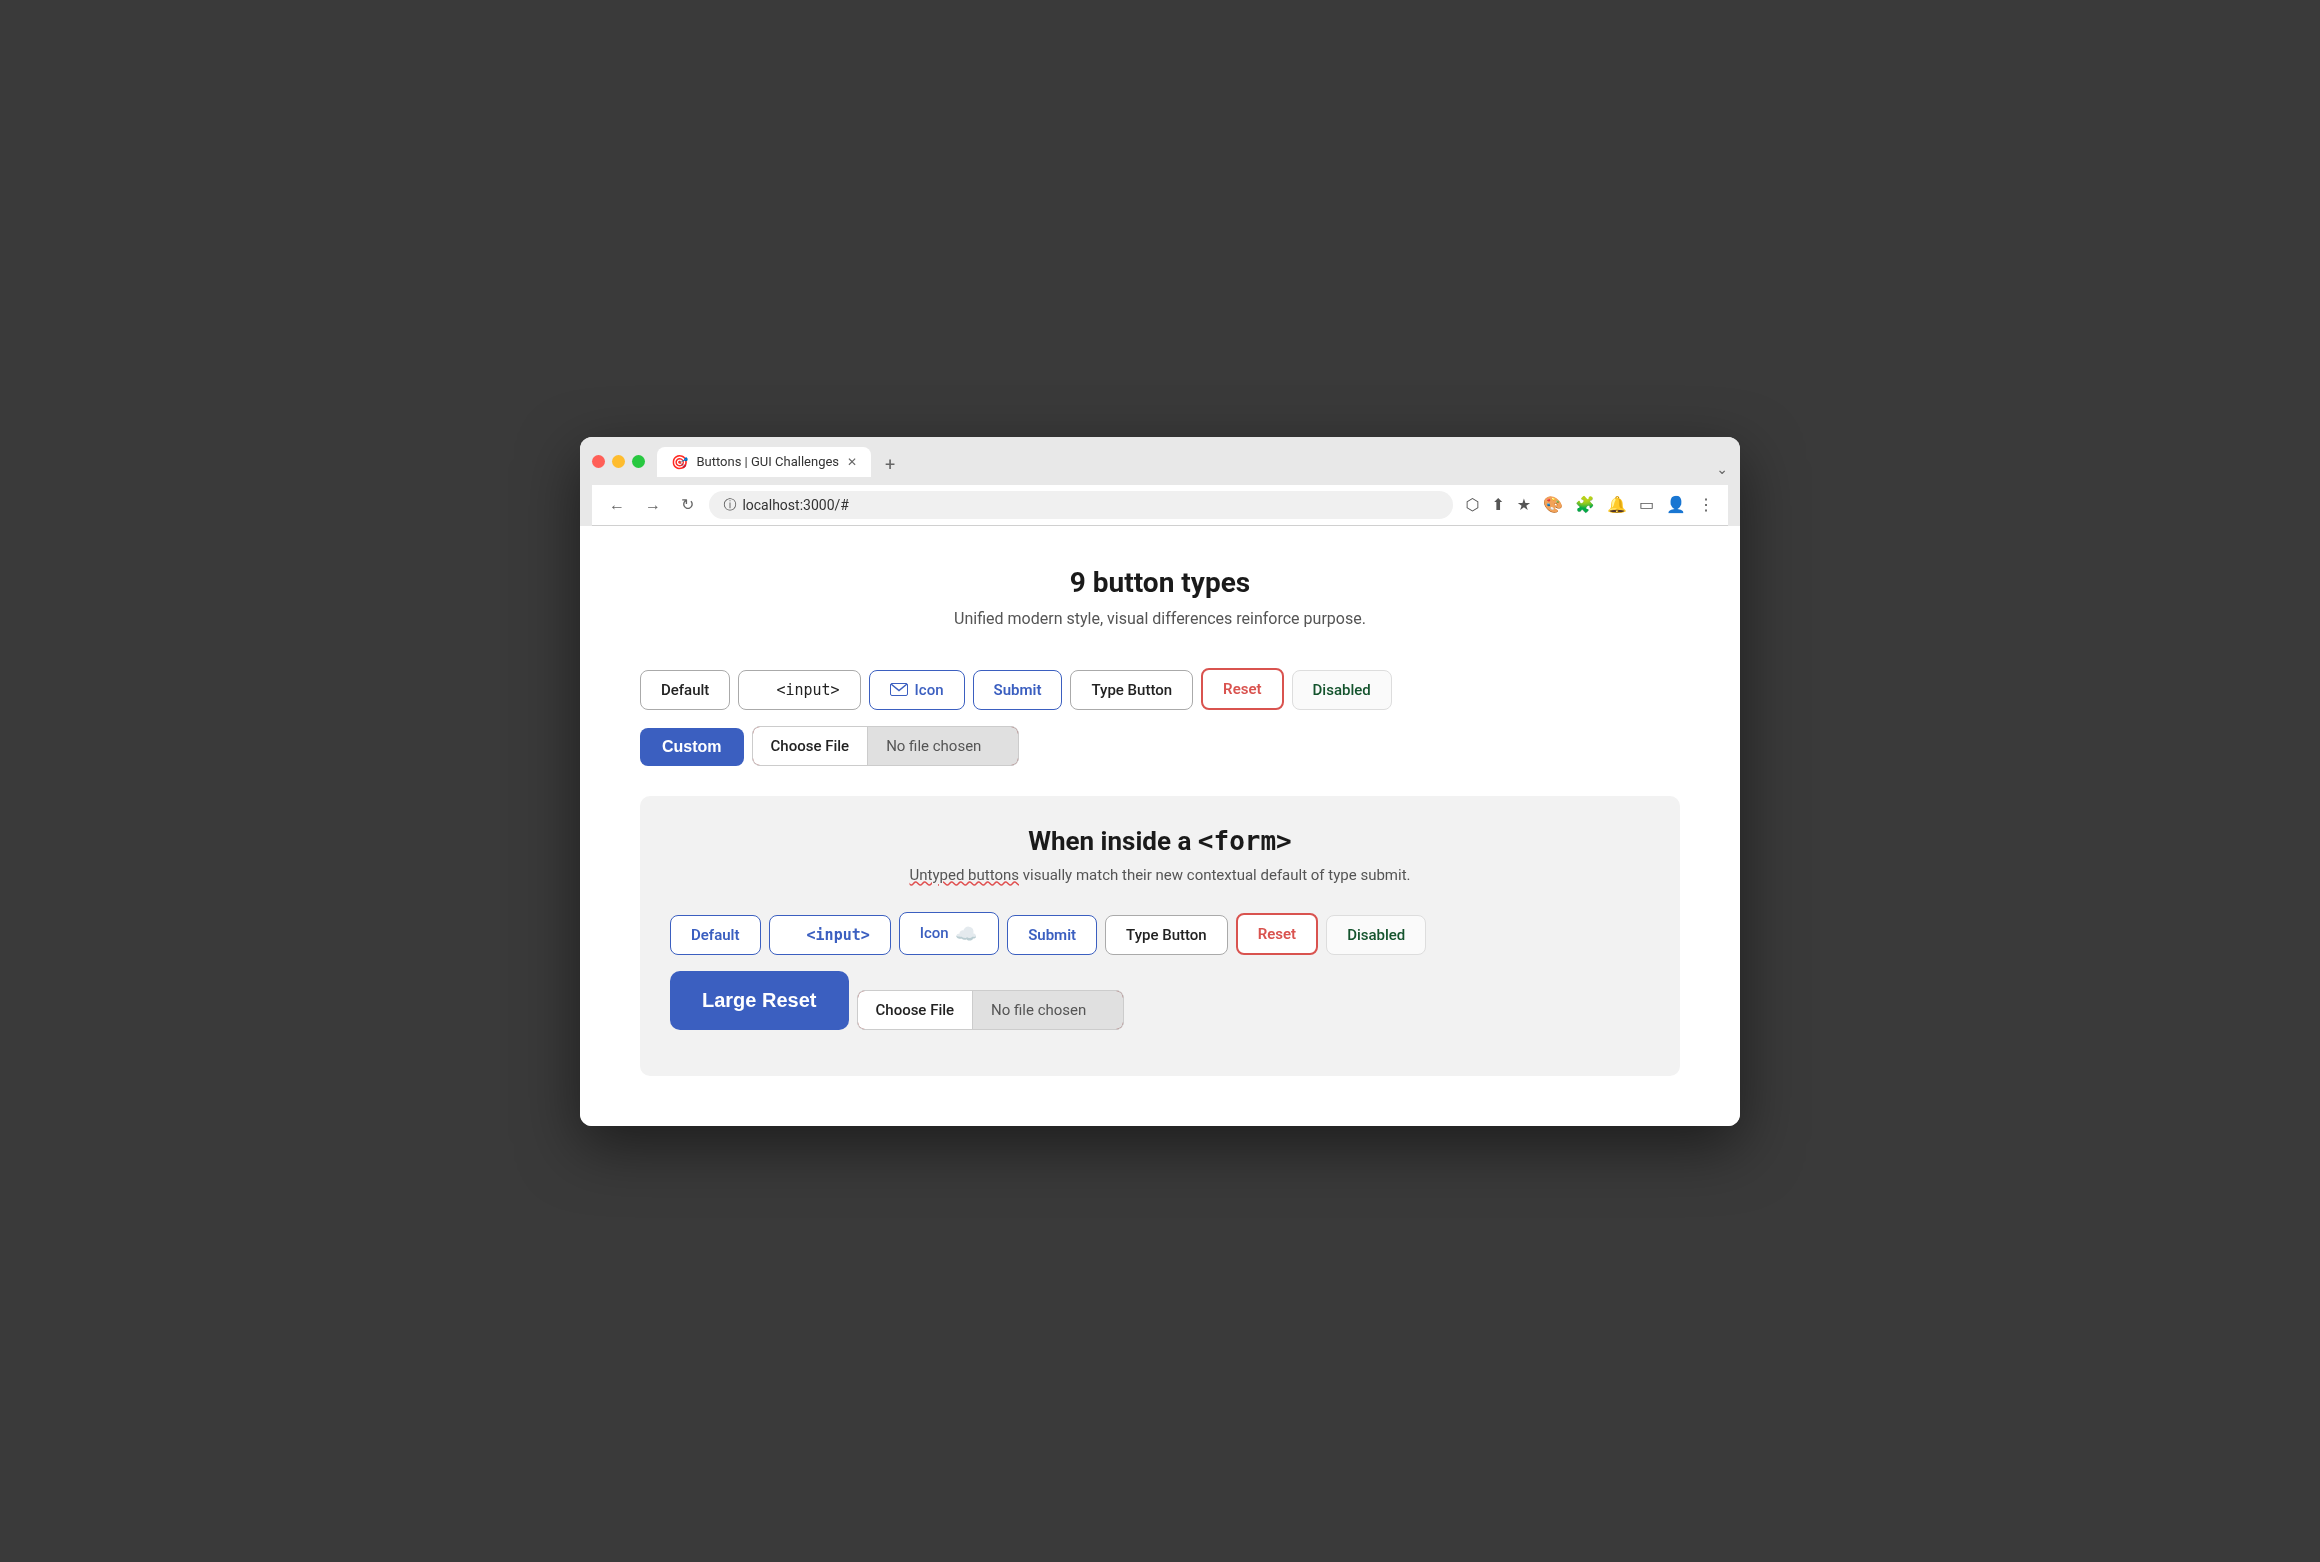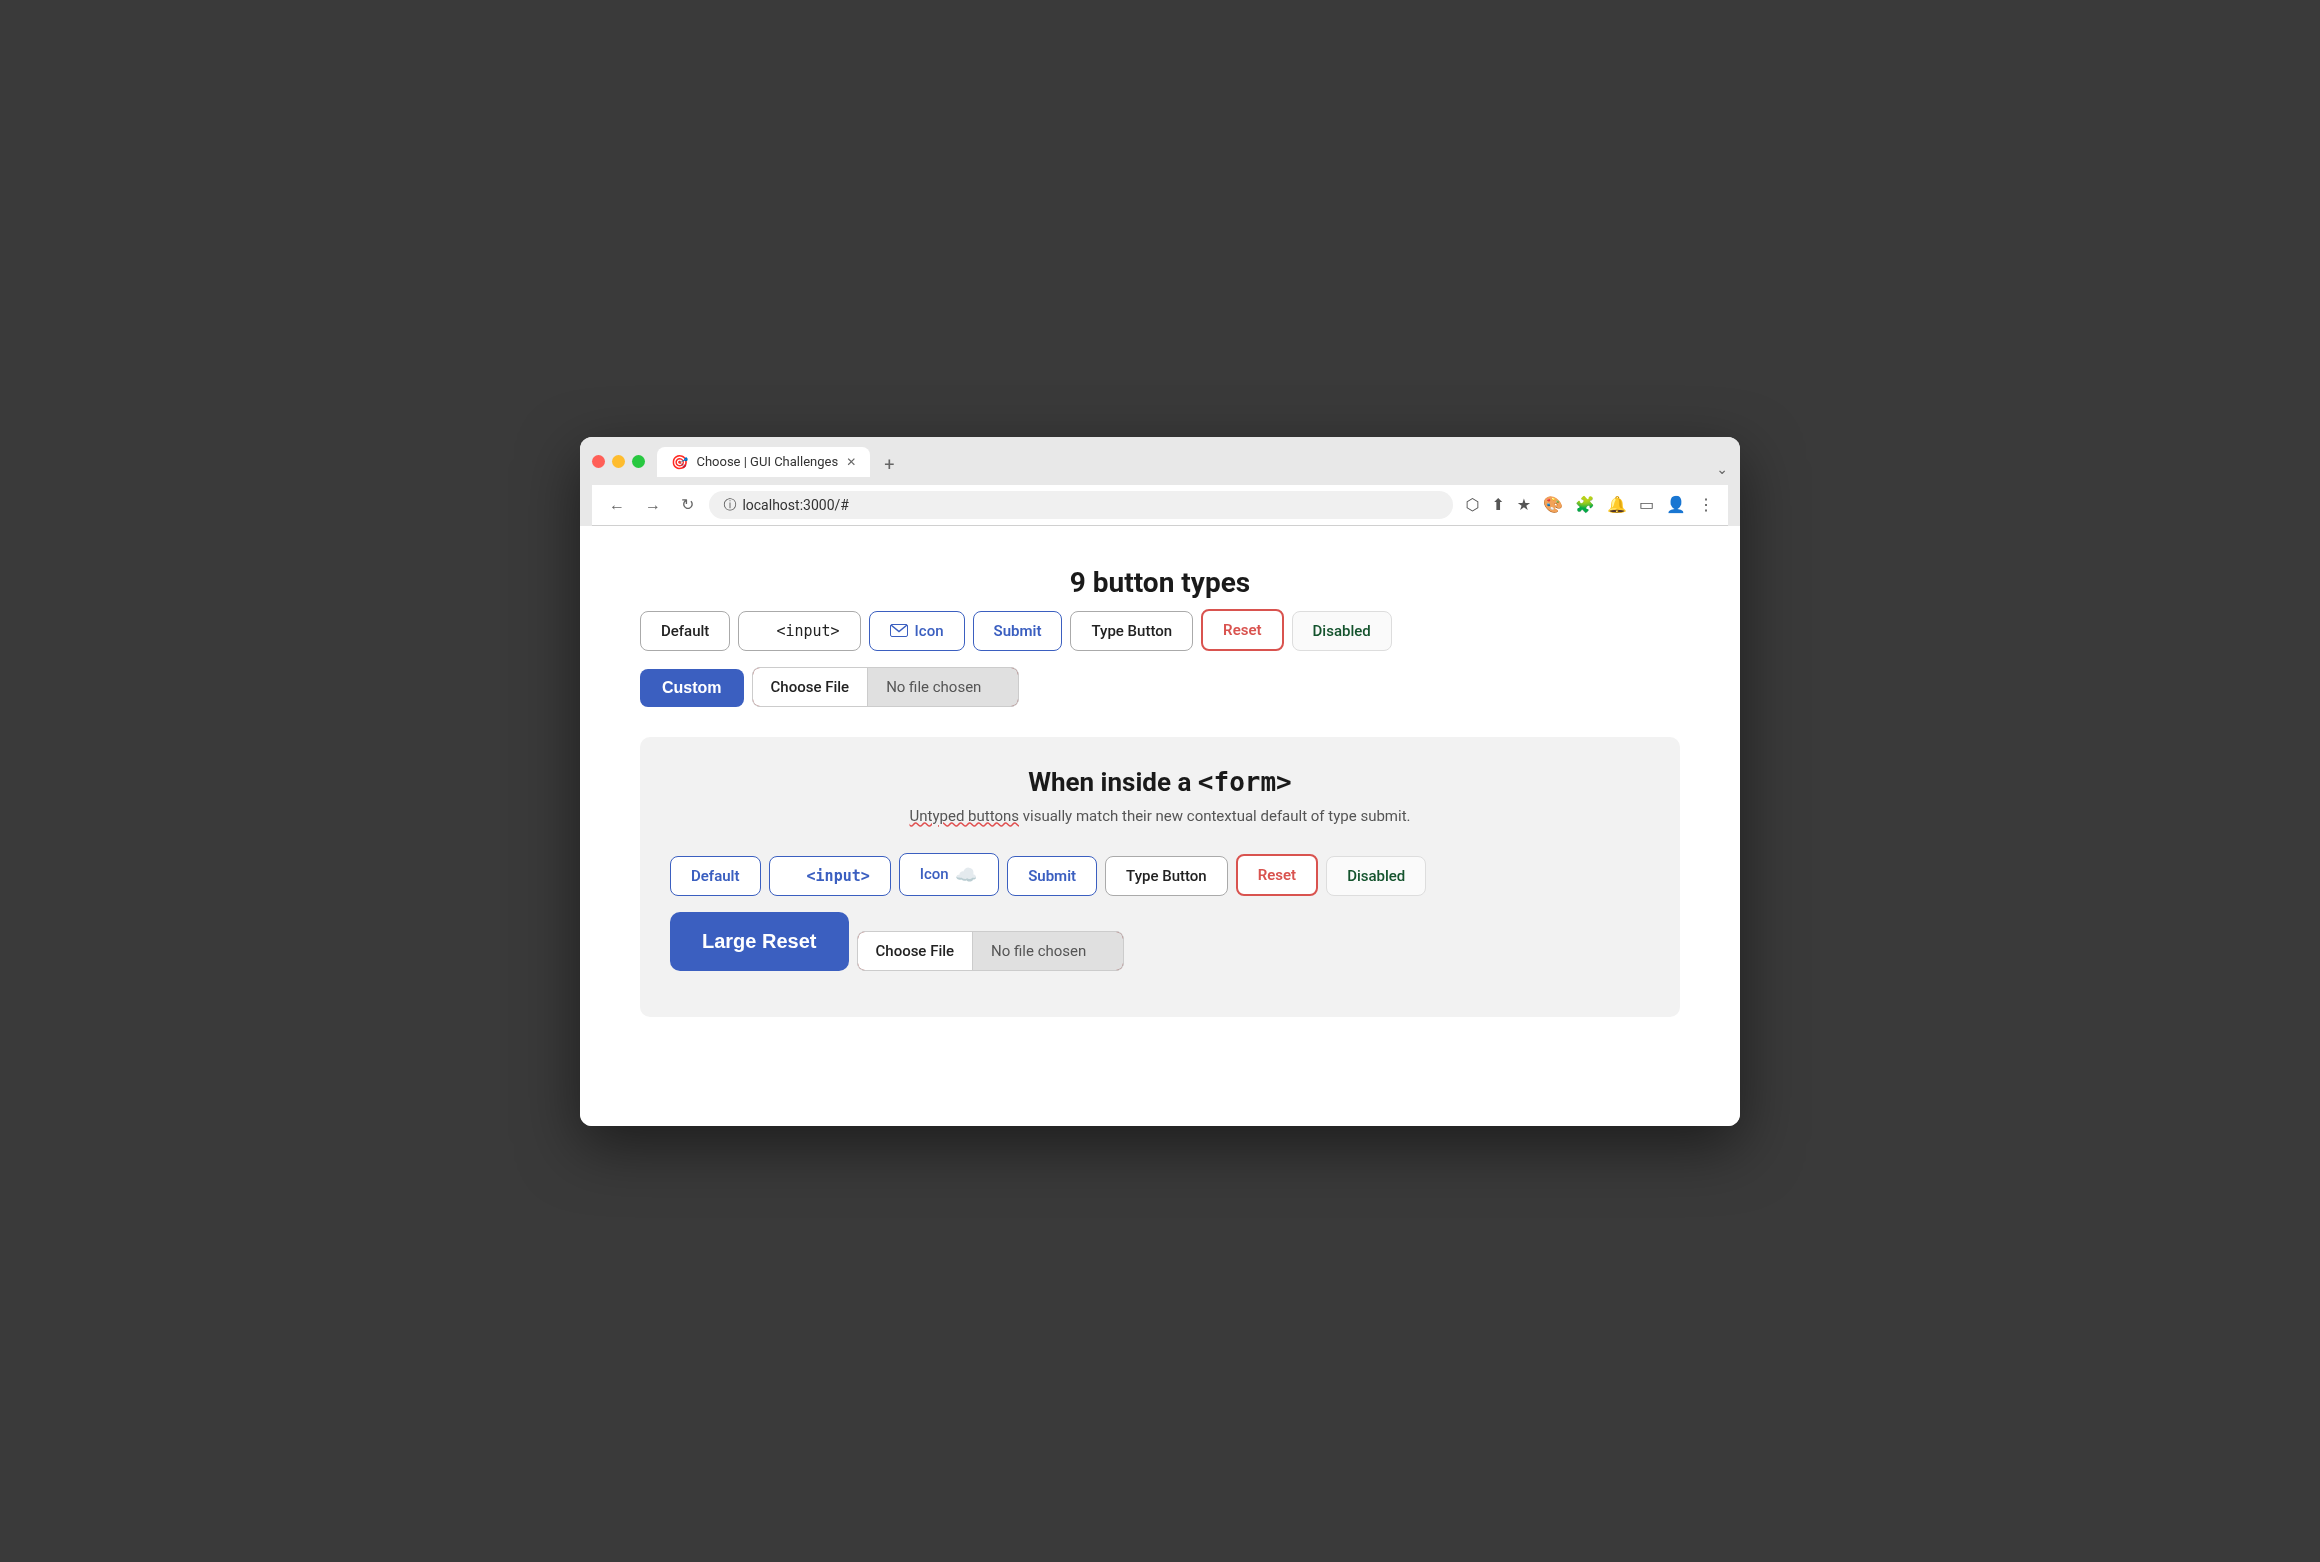--- a/index.html
+++ b/index.html
@@ -340,21 +340,21 @@
   <div class="browser-chrome">
     <div class="title-bar">
       <div class="traffic-lights">
         <div class="traffic-light close"></div>
         <div class="traffic-light minimize"></div>
         <div class="traffic-light maximize"></div>
       </div>
       <div class="tab-bar">
         <div class="tab">
           <span class="tab-favicon">🎯</span>
-          <span class="tab-label">Choose | GUI Challenges</span>
+          <span class="tab-label">Buttons | GUI Challenges</span>
           <span class="tab-close">✕</span>
         </div>
         <span class="new-tab-btn">+</span>
         <span class="tab-expand">⌄</span>
       </div>
     </div>
 
     <div class="address-bar-row">
       <button class="nav-btn">←</button>
       <button class="nav-btn">→</button>
@@ -373,20 +373,21 @@
         <span class="toolbar-icon">▭</span>
         <span class="toolbar-icon">👤</span>
         <span class="toolbar-icon">⋮</span>
       </div>
     </div>
   </div>
 
   <div class="page-content">
 
     <h1 class="page-title">9 button types</h1>
+    <p class="page-subtitle">Unified modern style, visual differences reinforce purpose.</p>
 
     <div class="button-row">
       <button class="btn btn-default">Default</button>
       <button class="btn btn-input">&lt;input&gt;</button>
       <button class="btn btn-icon">
         <svg width="18" height="13" viewBox="0 0 18 13" fill="none" xmlns="http://www.w3.org/2000/svg">
           <rect x="0.5" y="0.5" width="17" height="12" rx="1.5" stroke="#3b5fc0" fill="none"></rect>
           <polyline points="1,1 9,7.5 17,1" stroke="#3b5fc0" stroke-width="1.5" fill="none"></polyline>
         </svg>
         <span>Icon</span>

